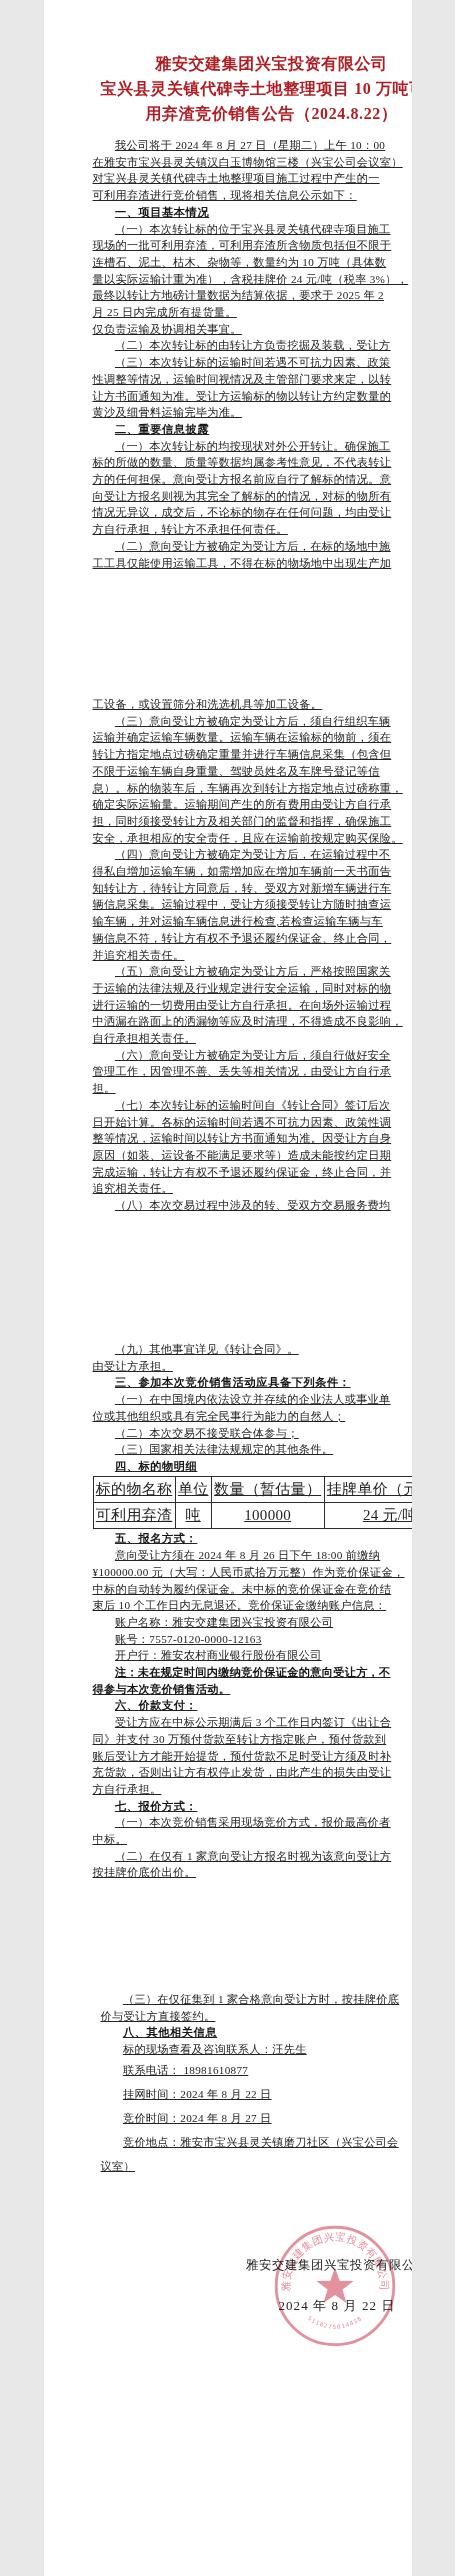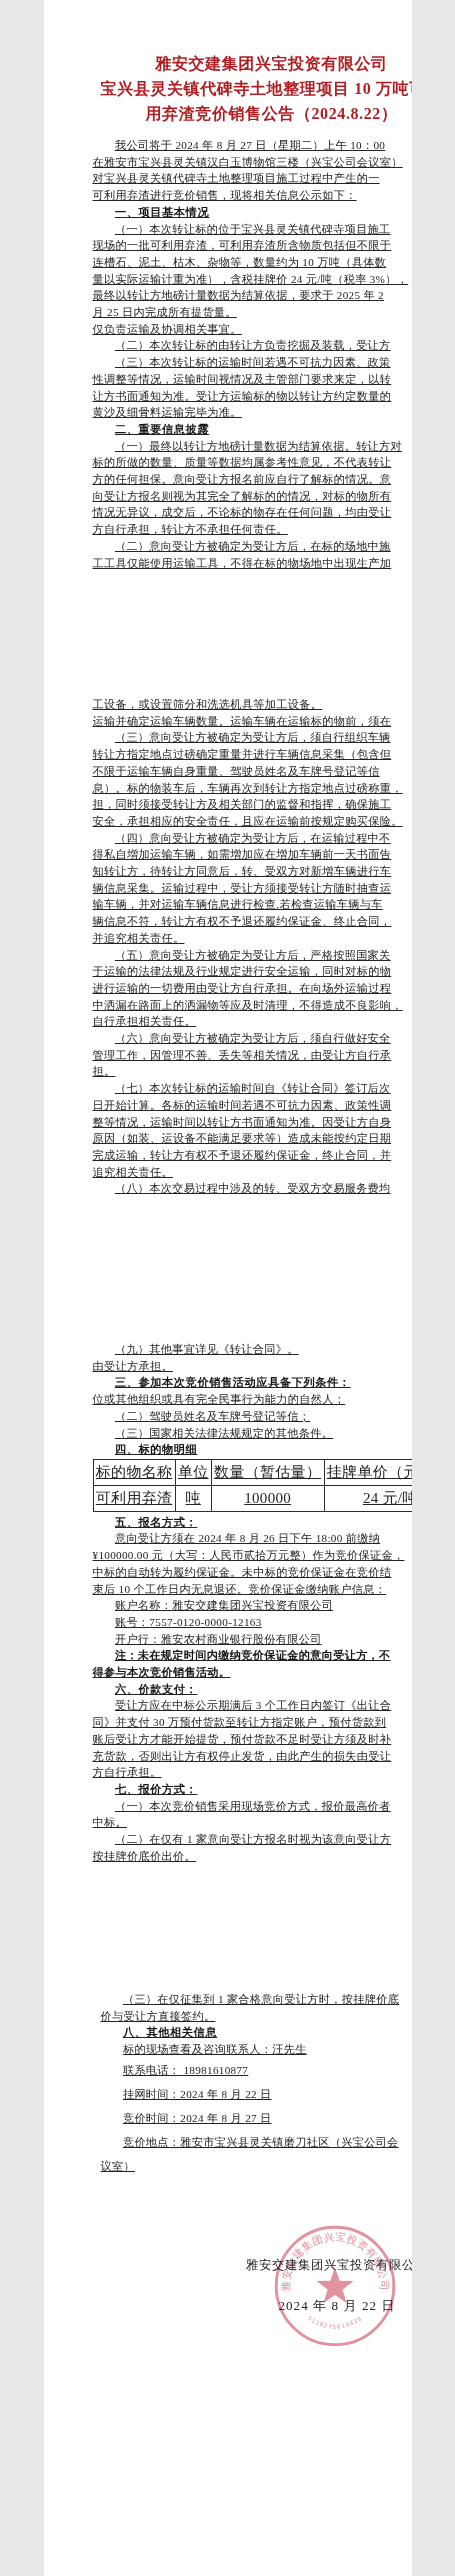--- a/index.html
+++ b/index.html
@@ -112,37 +112,38 @@
       <div class="line ">量以实际运输计重为准），含税挂牌价 24 元/吨（税率 3%），</div>
       <div class="line ">最终以转让方地磅计量数据为结算依据，要求于 2025 年 2</div>
       <div class="line ">月 25 日内完成所有提货量。</div>
       <div class="line ">仅负责运输及协调相关事宜。</div>
       <div class="line indent">（二）本次转让标的由转让方负责挖掘及装载，受让方</div>
       <div class="line indent">（三）本次转让标的运输时间若遇不可抗力因素、政策</div>
       <div class="line ">性调整等情况，运输时间视情况及主管部门要求来定，以转</div>
       <div class="line ">让方书面通知为准。受让方运输标的物以转让方约定数量的</div>
       <div class="line ">黄沙及细骨料运输完毕为准。</div>
       <div class="line heading indent">二、重要信息披露</div>
-      <div class="line indent">（一）最终以转让方地磅计量数据为结算依据。转让方对</div>
+      <div class="line indent">（一）本次转让标的均按现状对外公开转让。确保施工</div>
       <div class="line ">标的所做的数量、质量等数据均属参考性意见，不代表转让</div>
       <div class="line ">方的任何担保。意向受让方报名前应自行了解标的情况。意</div>
       <div class="line ">向受让方报名则视为其完全了解标的的情况，对标的物所有</div>
       <div class="line ">情况无异议，成交后，不论标的物存在任何问题，均由受让</div>
       <div class="line ">方自行承担，转让方不承担任何责任。</div>
       <div class="line indent">（二）意向受让方被确定为受让方后，在标的场地中施</div>
       <div class="line ">工工具仅能使用运输工具，不得在标的物场地中出现生产加</div>
     </div>
 
   <div class="page" style="top:696px;">
       <div class="line ">工设备，或设置筛分和洗选机具等加工设备。</div>
+      <div class="line indent">（三）意向受让方被确定为受让方后，须自行组织车辆</div>
       <div class="line ">运输并确定运输车辆数量。运输车辆在运输标的物前，须在</div>
-      <div class="line indent">（三）意向受让方被确定为受让方后，须自行组织车辆</div>
       <div class="line ">转让方指定地点过磅确定重量并进行车辆信息采集（包含但</div>
       <div class="line ">不限于运输车辆自身重量、驾驶员姓名及车牌号登记等信</div>
       <div class="line ">息）。标的物装车后，车辆再次到转让方指定地点过磅称重，</div>
+      <div class="line ">确定实际运输量。运输期间产生的所有费用由受让方自行承</div>
       <div class="line ">担，同时须接受转让方及相关部门的监督和指挥，确保施工</div>
       <div class="line ">安全，承担相应的安全责任，且应在运输前按规定购买保险。</div>
       <div class="line indent">（四）意向受让方被确定为受让方后，在运输过程中不</div>
       <div class="line ">得私自增加运输车辆，如需增加应在增加车辆前一天书面告</div>
       <div class="line ">知转让方，待转让方同意后，转、受双方对新增车辆进行车</div>
       <div class="line ">辆信息采集。运输过程中，受让方须接受转让方随时抽查运</div>
       <div class="line ">输车辆，并对运输车辆信息进行检查,若检查运输车辆与车</div>
       <div class="line ">辆信息不符，转让方有权不予退还履约保证金、终止合同，</div>
       <div class="line ">并追究相关责任。</div>
       <div class="line indent">（五）意向受让方被确定为受让方后，严格按照国家关</div>
@@ -160,22 +161,23 @@
       <div class="line ">完成运输，转让方有权不予退还履约保证金，终止合同，并</div>
       <div class="line ">追究相关责任。</div>
       <div class="line indent">（八）本次交易过程中涉及的转、受双方交易服务费均</div>
     </div>
 
   <div class="page" style="top:1341px;">
     <div>
         <div class="line indent">（九）其他事宜详见《转让合同》。</div>
         <div class="line ">由受让方承担。</div>
         <div class="line heading indent">三、参加本次竞价销售活动应具备下列条件：</div>
+        <div class="line indent">（一）在中国境内依法设立并存续的企业法人或事业单</div>
         <div class="line ">位或其他组织或具有完全民事行为能力的自然人；</div>
-        <div class="line indent">（二）驾驶员姓名及车牌号登记等信；</div>
+        <div class="line indent">（二）本次交易不接受联合体参与；</div>
         <div class="line indent">（三）国家相关法律法规规定的其他条件。</div>
         <div class="line heading indent">四、标的物明细</div>
       </div>
     <table class="subject">
       <thead>
         <tr>
           <th>标的物名称</th>
           <th>单位</th>
           <th>数量（暂估量）</th>
           <th>挂牌单价（元/吨）</th>

